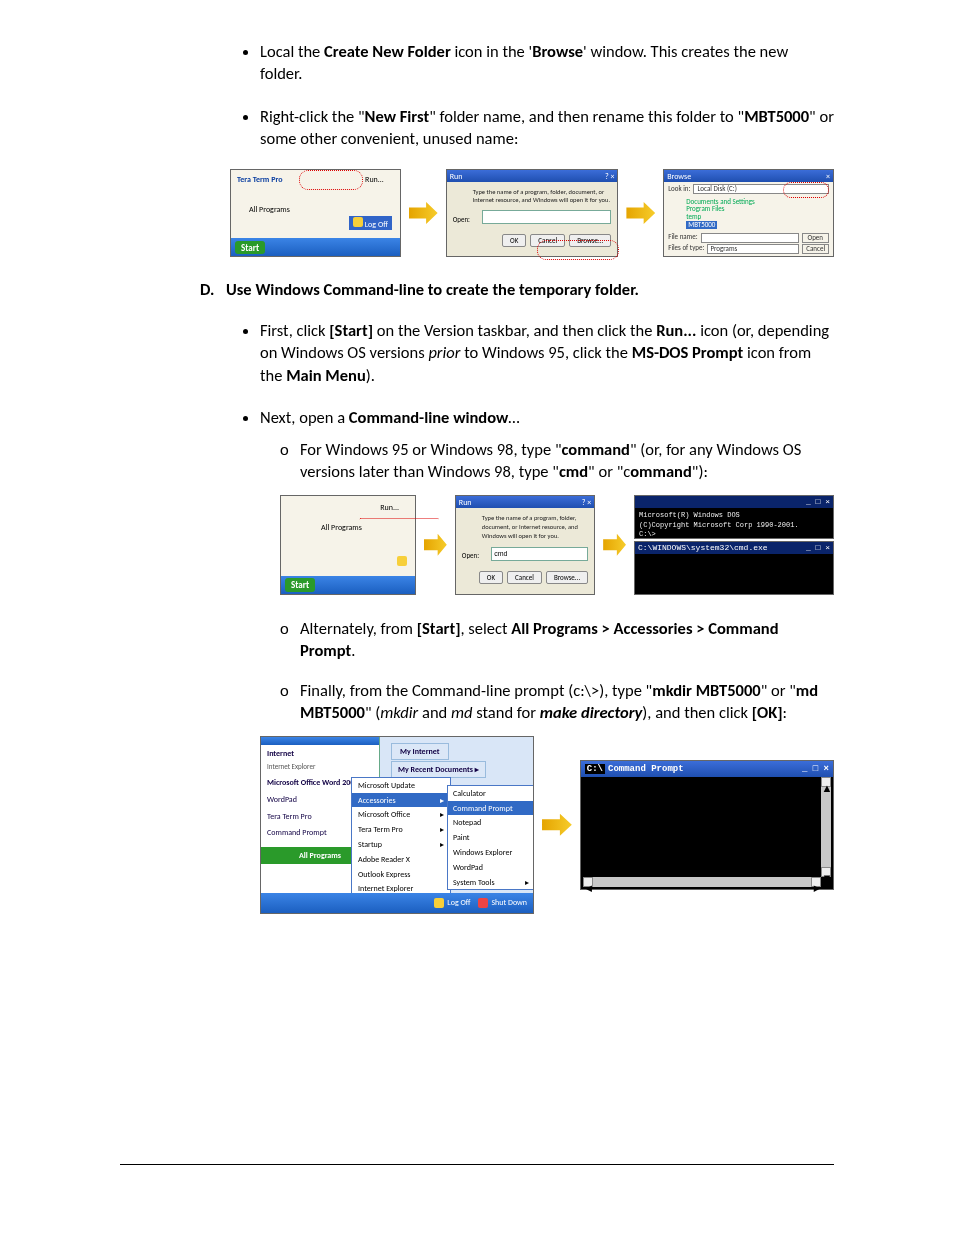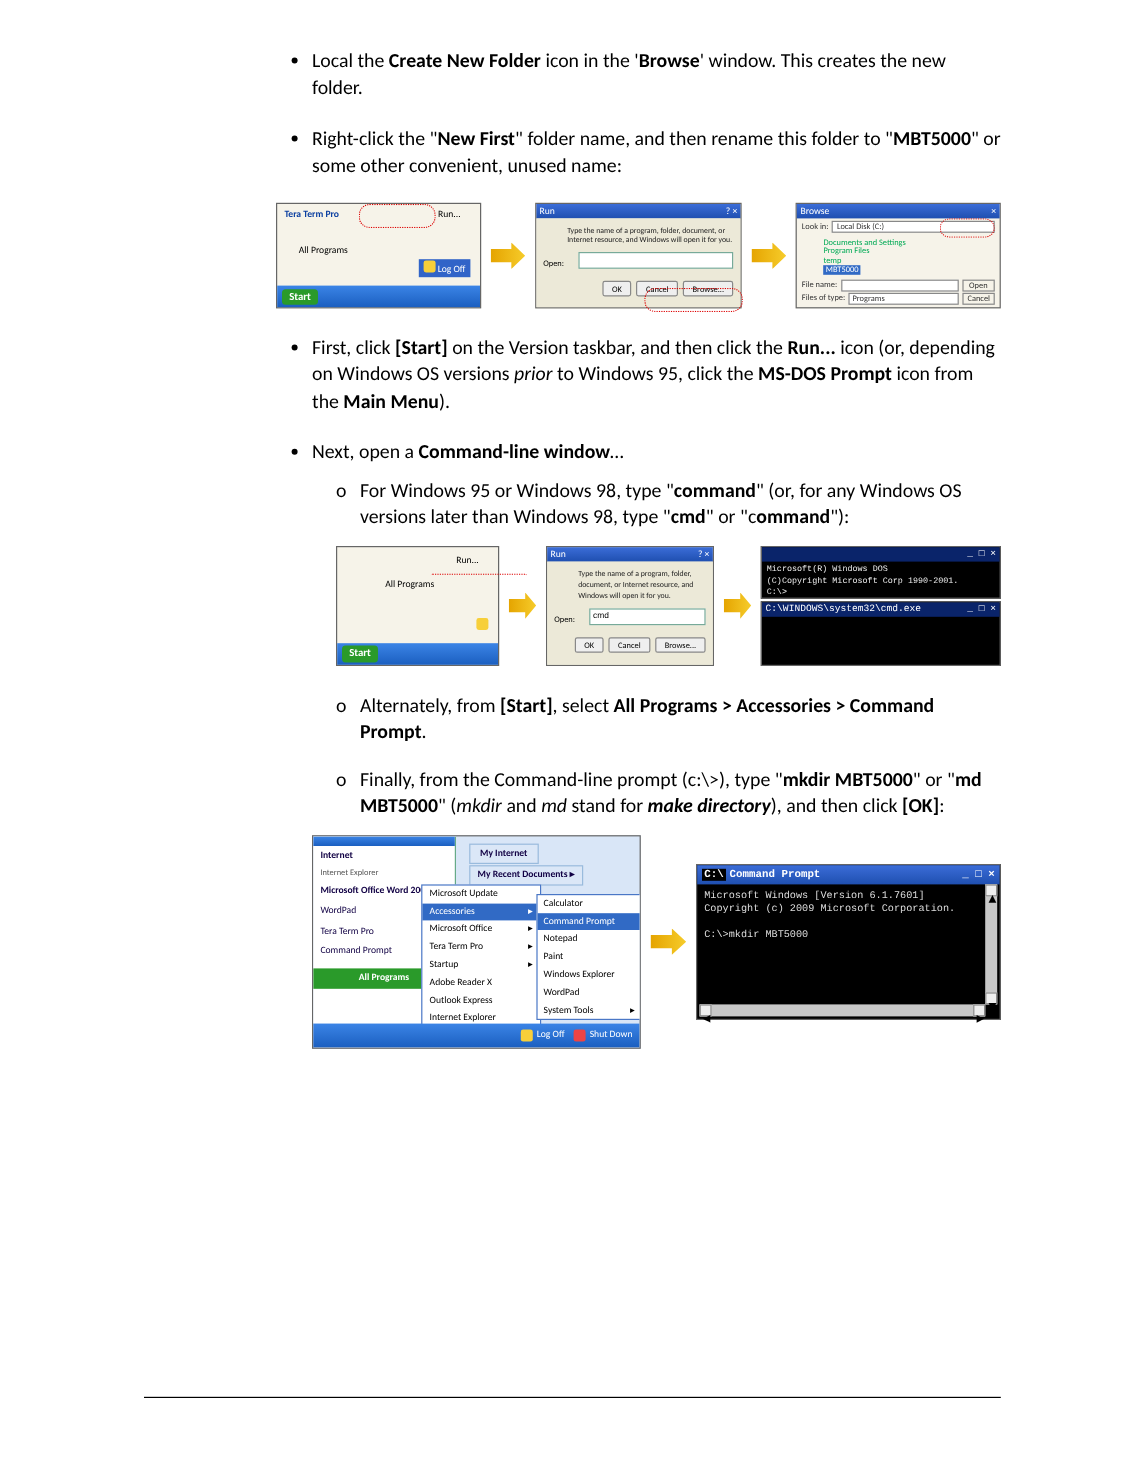--- a/index.html
+++ b/index.html
@@ -235,20 +235,23 @@
           <div style="display:flex; gap:3px; margin-top:1px;">
               <span>Files of type:</span>
               <span style="flex:1;border:1px solid #888;background:#fff;padding:0 2px;">Programs</span>
               <span style="border:1px solid #888;padding:0 3px;">Cancel</span>
             </div>
         </div>
       </div>
     </div>
   </div>
 
+  <div class="section-h">
+    <span class="lbl">D.</span><span>Use Windows Command-line to create the temporary folder.</span>
+  </div>
 
   <ul class="bul">
     <li>
       <span>First, click </span><b>[Start]</b><span> on the Version taskbar, and then click the </span><b>Run...</b><span> icon (or, depending on Windows OS versions </span><i>prior</i><span> to Windows 95, click the </span><b>MS-DOS Prompt</b><span> icon from the </span><b>Main Menu</b><span>).</span>
     </li>
     <li>
       <span>Next, open a </span><b>Command-line window</b><span>…</span>
 
       <ol class="sub" style="list-style-type:'o   ';">
         <li>
@@ -381,24 +384,20 @@
                     <span>Shut Down</span>
                   </span>
               </div>
             </div>
             <div class="arrow"></div>
             <div class="cmd-large" style="position:relative;">
               <div class="bar">
                   <span><span style="background:#000;color:#fff;padding:0 2px;margin-right:3px;">C:\</span><span>Command Prompt</span></span>
                   <span>_ □ ×</span>
                 </div>
-              <div class="body"><span>Microsoft Windows [Version 6.1.7601]</span>
-<span>Copyright (c) 2009 Microsoft Corporation.</span>
-
-<span>C:\&gt;mkdir MBT5000</span></div>
               <div style="position:absolute;left:2px;right:12px;bottom:2px;height:10px;background:#c8c8c8;">
                   <span style="position:absolute;left:0;width:10px;height:10px;background:#eee;border:1px solid #888;box-sizing:border-box;">◂</span>
                   <span style="position:absolute;right:0;width:10px;height:10px;background:#eee;border:1px solid #888;box-sizing:border-box;">▸</span>
                 </div>
               <div style="position:absolute;top:16px;right:2px;bottom:12px;width:10px;background:#c8c8c8;">
                   <span style="position:absolute;top:0;width:10px;height:10px;background:#eee;border:1px solid #888;box-sizing:border-box;">▴</span>
                   <span style="position:absolute;bottom:0;width:10px;height:10px;background:#eee;border:1px solid #888;box-sizing:border-box;">▾</span>
                 </div>
             </div>
           </div>

